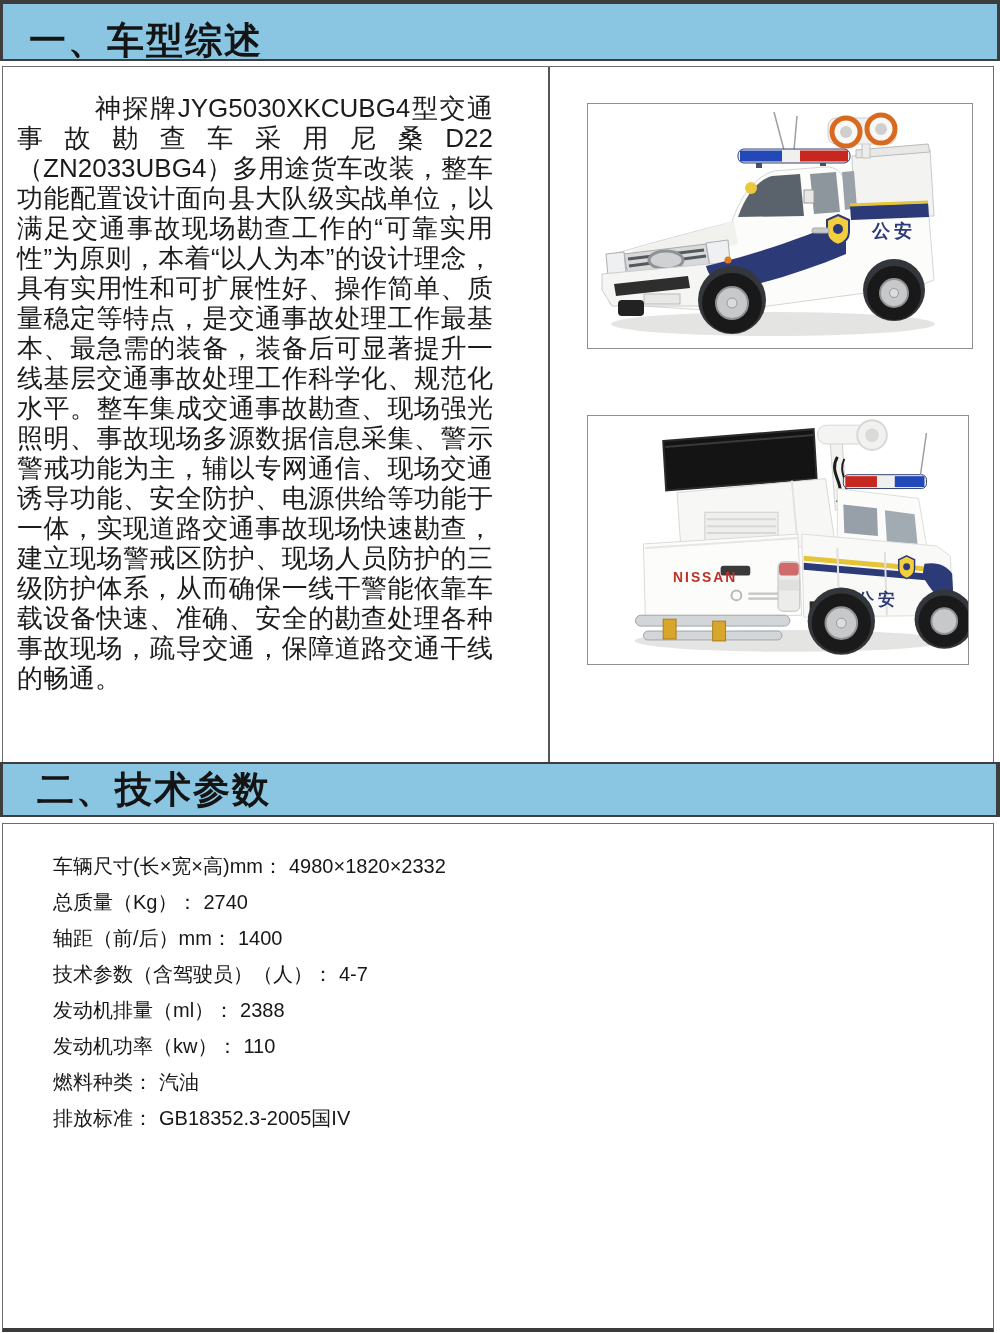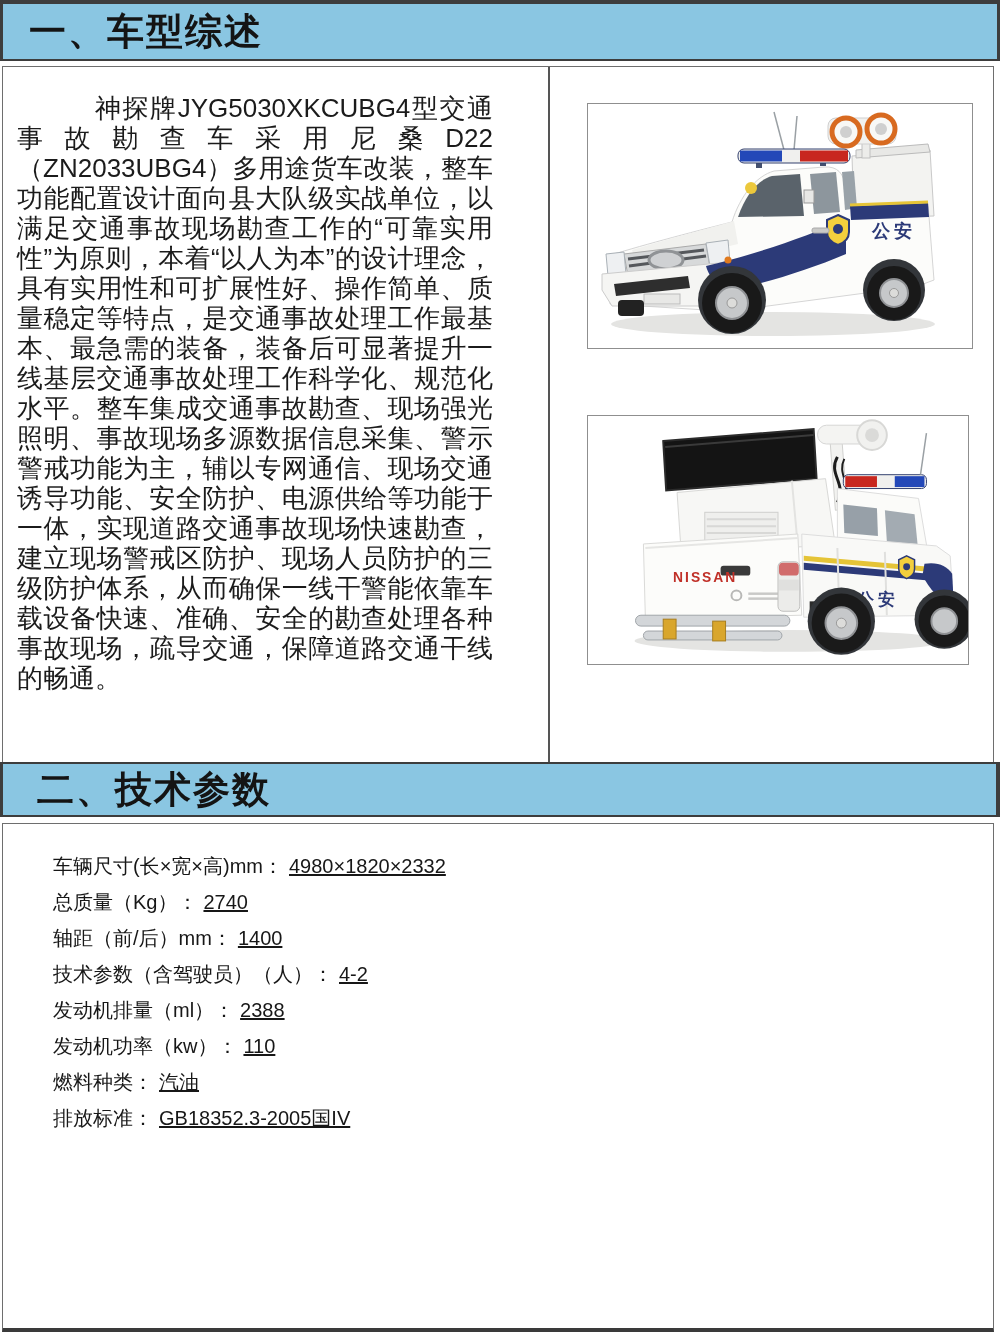--- a/index.html
+++ b/index.html
@@ -2,21 +2,21 @@
 <html><head>
 <meta charset="utf-8">
 <style>
   html,body{margin:0;padding:0;background:#ffffff;}
   #page{position:relative;width:1000px;height:1333px;background:#ffffff;overflow:hidden;
         font-family:"Liberation Sans","Liberation Serif",serif;}
 
   
   .hbar{position:absolute;left:0;width:1000px;background:#8ac6e2;box-sizing:border-box;
         border:3px solid #3d3d3d;display:flex;align-items:center;padding-left:26px;}
-  #header1{top:0;height:61px;border-top-width:4px;border-bottom-width:2px;}
+  #header1{top:0;height:61px;border-top-width:4px;border-bottom-width:2px;align-items:flex-end;}
   #header2{top:762px;height:55px;border-top-width:2px;border-bottom-width:2px;border-right-width:4px;padding-left:34px;}
   .hbar .heading{font-family:"Liberation Sans",sans-serif;font-weight:bold;font-size:37px;
         color:#141414;letter-spacing:2px;line-height:1;}
 
   
   #box1{position:absolute;left:2px;top:66px;width:992px;height:696px;box-sizing:border-box;
         border:1px solid #6e6e6e;border-bottom:none;background:#fff;}
   #divider1{position:absolute;left:545px;top:0;height:100%;width:2px;background:#555;}
   #box2{position:absolute;left:2px;top:823px;width:992px;height:509px;box-sizing:border-box;
         border:1px solid #6e6e6e;border-bottom:4px solid #3a3a3a;background:#fff;}
@@ -29,21 +29,21 @@
   
   .photo-frame{position:absolute;background:#ffffff;border:1px solid #8f8f8f;overflow:hidden;}
   #frame1{left:584px;top:36px;width:384px;height:244px;}
   #frame2{left:584px;top:348px;width:380px;height:248px;}
   .photo-frame svg{display:block;width:100%;height:100%;}
 
   
   #specs{position:absolute;left:50px;top:24px;}
   .spec-row{height:36px;display:flex;align-items:center;font-size:20px;color:#171717;
         font-family:"Liberation Sans","Liberation Serif",serif;white-space:pre;}
-  .spec-value{margin-left:6px;text-decoration:underline;}
+  .spec-value{margin-left:6px;}
 </style>
 </head>
 <body>
 
 <div id="page">
 
   <div id="header1" class="hbar">
     <span class="heading">一、车型综述</span>
   </div>
 
@@ -224,21 +224,21 @@
       <div class="spec-row">
         <span class="spec-label">总质量（Kg）：</span>
         <span class="spec-value">2740</span>
       </div>
       <div class="spec-row">
         <span class="spec-label">轴距（前/后）mm：</span>
         <span class="spec-value">1400</span>
       </div>
       <div class="spec-row">
         <span class="spec-label">技术参数（含驾驶员）（人）：</span>
-        <span class="spec-value">4-2</span>
+        <span class="spec-value">4-7</span>
       </div>
       <div class="spec-row">
         <span class="spec-label">发动机排量（ml）：</span>
         <span class="spec-value">2388</span>
       </div>
       <div class="spec-row">
         <span class="spec-label">发动机功率（kw）：</span>
         <span class="spec-value">110</span>
       </div>
       <div class="spec-row">

